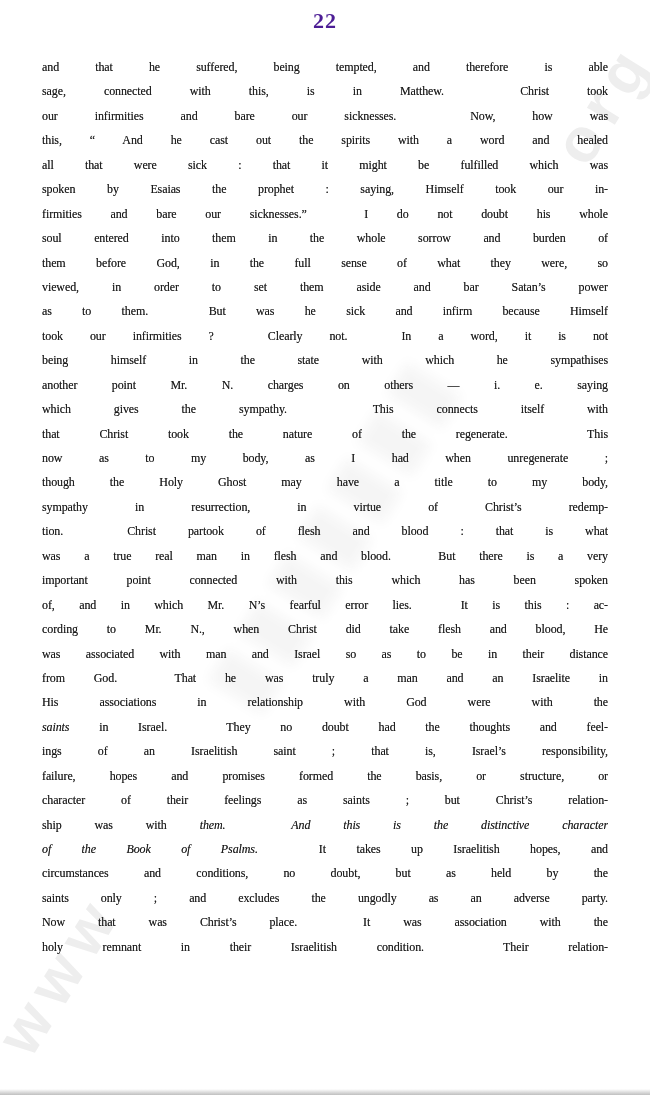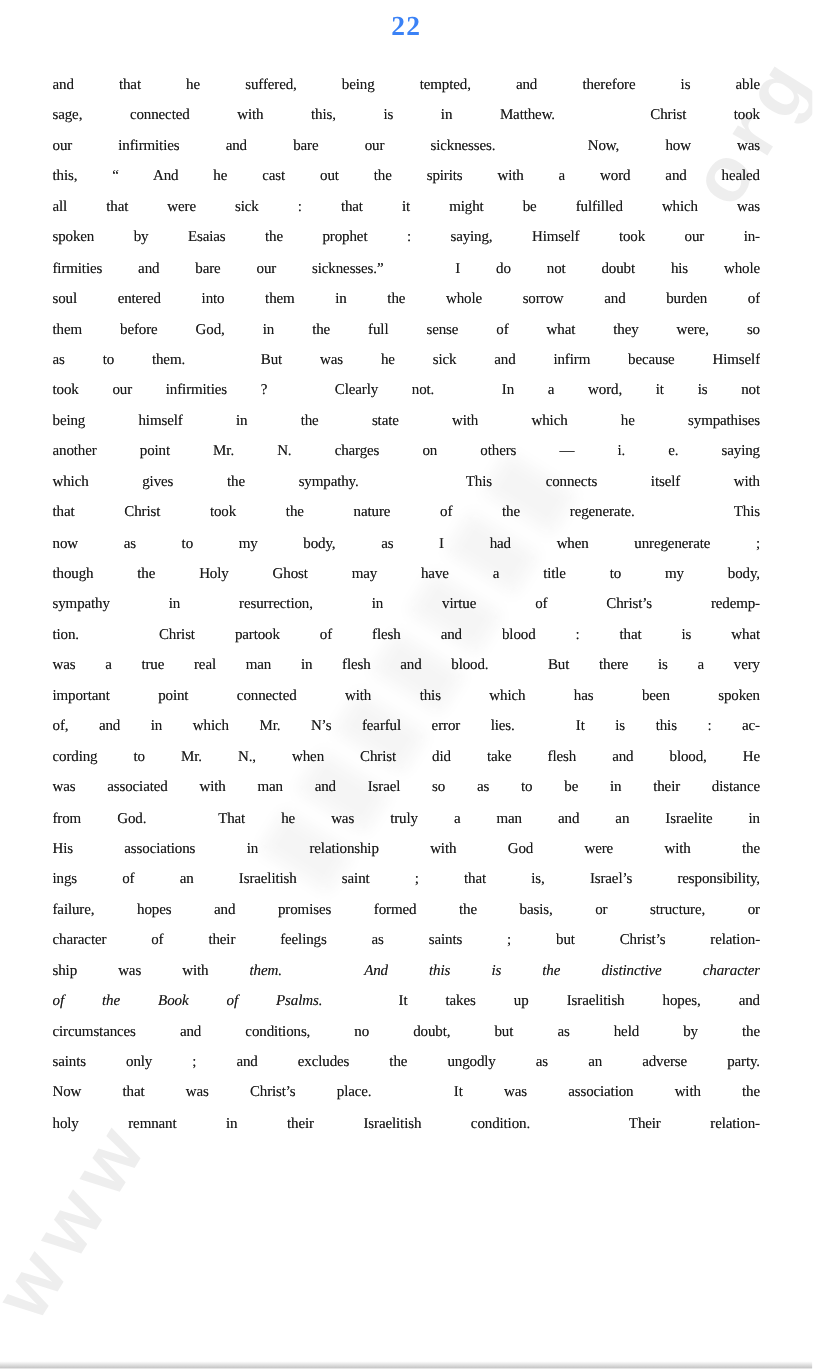--- a/index.html
+++ b/index.html
@@ -18,21 +18,21 @@
   }
   .page-number {
     position: absolute;
     top: 8px;
     left: 0;
     width: 100%;
     text-align: center;
     font-size: 22px;
     font-weight: 700;
     letter-spacing: 1px;
-    color: #3b82f6;
+    color: #4c1d95;
     z-index: 2;
   }
   .text-block {
     position: absolute;
     top: 55px;
     left: 42px;
     width: 566px;
     z-index: 2;
   }
   .line {
@@ -99,37 +99,39 @@
   <div class="text-block">
       <div class="line"><span>and that he suffered, being tempted, and therefore is able</span></div>
       <div class="line"><span>sage, connected with this, is in Matthew.&nbsp; Christ took</span></div>
       <div class="line"><span>our infirmities and bare our sicknesses.&nbsp; Now, how was</span></div>
       <div class="line"><span>this, “ And he cast out the spirits with a word and healed</span></div>
       <div class="line"><span>all that were sick : that it might be fulfilled which was</span></div>
       <div class="line"><span>spoken by Esaias the prophet : saying, Himself took our in-</span></div>
       <div class="line"><span>firmities and bare our sicknesses.”&nbsp; I do not doubt his whole</span></div>
       <div class="line"><span>soul entered into them in the whole sorrow and burden of</span></div>
       <div class="line"><span>them before God, in the full sense of what they were, so</span></div>
+      <div class="line"><span>viewed, in order to set them aside and bar Satan’s power</span></div>
       <div class="line"><span>as to them.&nbsp; But was he sick and infirm because Himself</span></div>
       <div class="line"><span>took our infirmities ?&nbsp; Clearly not.&nbsp; In a word, it is not</span></div>
       <div class="line"><span>being himself in the state with which he sympathises</span></div>
       <div class="line"><span>another point Mr. N. charges on others — i. e. saying</span></div>
       <div class="line"><span>which gives the sympathy.&nbsp; This connects itself with</span></div>
       <div class="line"><span>that Christ took the nature of the regenerate.&nbsp; This</span></div>
       <div class="line"><span>now as to my body, as I had when unregenerate ;</span></div>
       <div class="line"><span>though the Holy Ghost may have a title to my body,</span></div>
       <div class="line"><span>sympathy in resurrection, in virtue of Christ’s redemp-</span></div>
       <div class="line"><span>tion.&nbsp; Christ partook of flesh and blood : that is what</span></div>
       <div class="line"><span>was a true real man in flesh and blood.&nbsp; But there is a very</span></div>
       <div class="line"><span>important point connected with this which has been spoken</span></div>
       <div class="line"><span>of, and in which Mr. N’s fearful error lies.&nbsp; It is this : ac-</span></div>
       <div class="line"><span>cording to Mr. N., when Christ did take flesh and blood, He</span></div>
       <div class="line"><span>was associated with man and Israel so as to be in their distance</span></div>
       <div class="line"><span>from God.&nbsp; That he was truly a man and an Israelite in</span></div>
       <div class="line"><span>His associations in relationship with God were with the</span></div>
+      <div class="line"><em>saints</em><span> in Israel.&nbsp; They no doubt had the thoughts and feel-</span></div>
       <div class="line"><span>ings of an Israelitish saint ; that is, Israel’s responsibility,</span></div>
       <div class="line"><span>failure, hopes and promises formed the basis, or structure, or</span></div>
       <div class="line"><span>character of their feelings as saints ; but Christ’s relation-</span></div>
       <div class="line"><span>ship was with </span><em>them.</em><span>&nbsp; </span><em>And this is the distinctive character</em></div>
       <div class="line"><em>of the Book of Psalms.</em><span>&nbsp; It takes up Israelitish hopes, and</span></div>
       <div class="line"><span>circumstances and conditions, no doubt, but as held by the</span></div>
       <div class="line"><span>saints only ; and excludes the ungodly as an adverse party.</span></div>
       <div class="line"><span>Now that was Christ’s place.&nbsp; It was association with the</span></div>
       <div class="line"><span>holy remnant in their Israelitish condition.&nbsp; Their relation-</span></div>
     </div>

